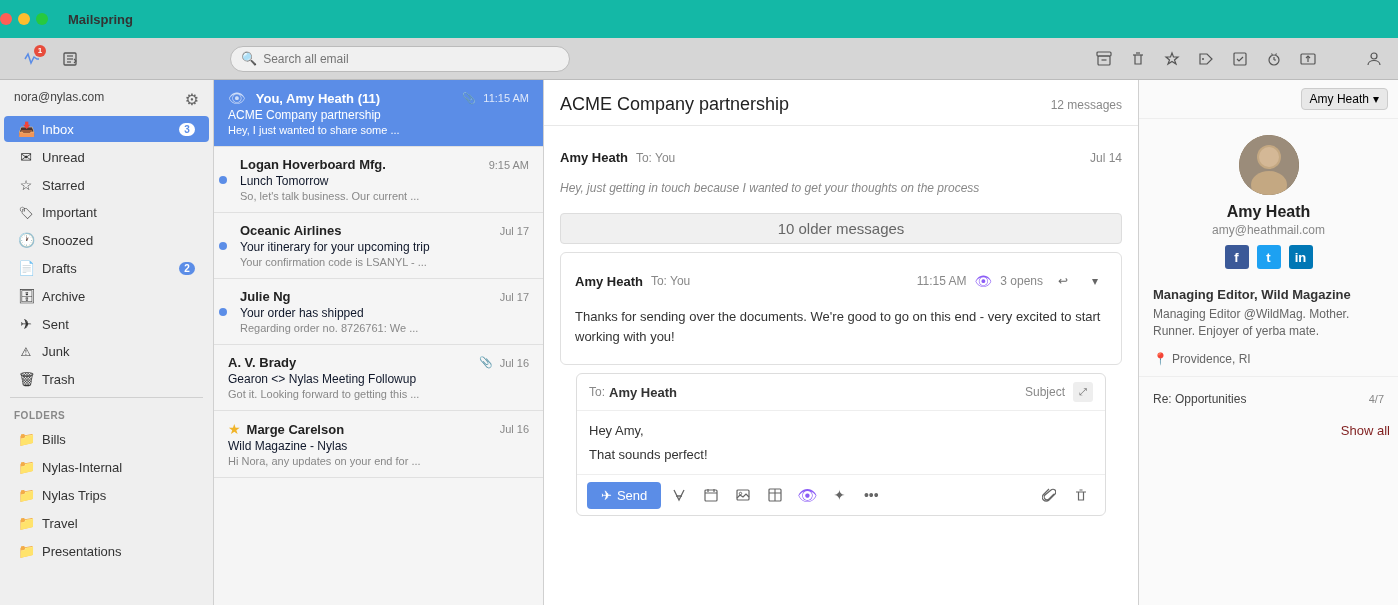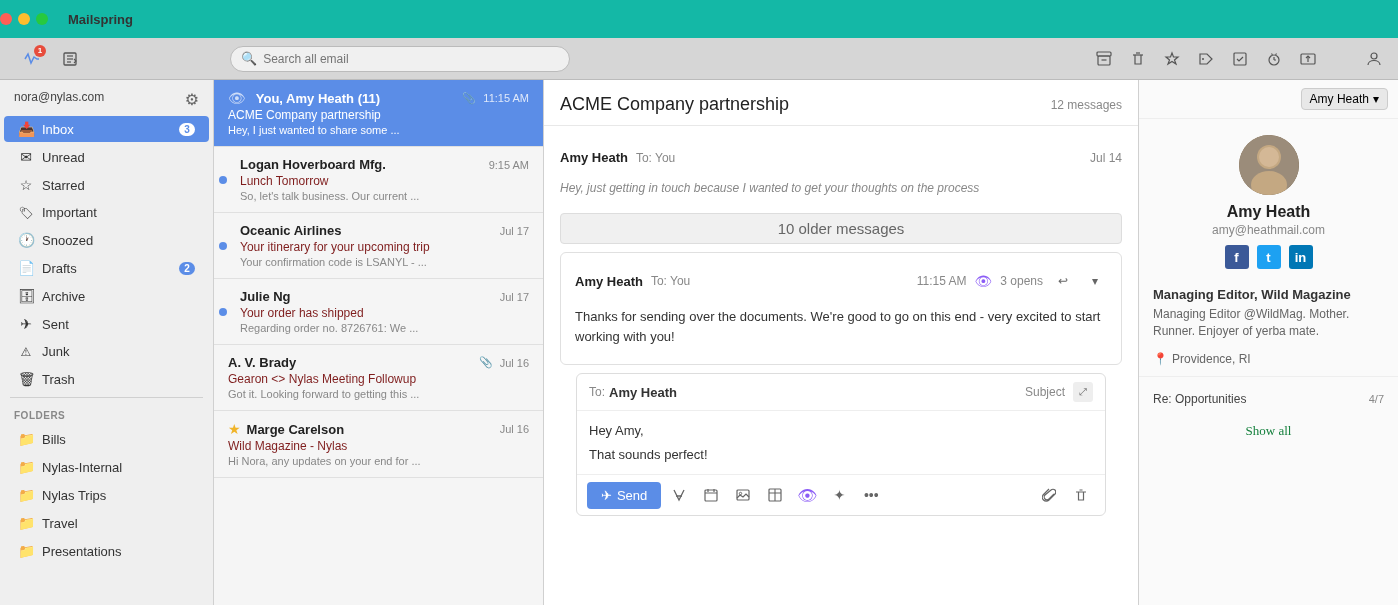--- a/index.html
+++ b/index.html
@@ -114,21 +114,21 @@
       position: relative;
     }
     .email-item.active { background: #5b8de7; }
     .email-item-header { display: flex; align-items: center; justify-content: space-between; margin-bottom: 2px; }
     .email-sender { font-size: 13px; font-weight: 600; color: #222; }
     .email-item.active .email-sender,
     .email-item.active .email-subject,
     .email-item.active .email-preview { color: white; }
     .email-time { font-size: 11px; color: #888; }
     .email-item.active .email-time { color: rgba(255,255,255,0.8); }
-    .email-subject { font-size: 12px; font-weight: 500; color: #7f1d1d; margin-bottom: 2px; }
+    .email-subject { font-size: 12px; font-weight: 500; color: #0f172a; margin-bottom: 2px; }
     .email-preview { font-size: 11px; color: #888; white-space: nowrap; overflow: hidden; text-overflow: ellipsis; }
     .unread-dot { width: 8px; height: 8px; border-radius: 50%; background: #5b8de7; position: absolute; left: 5px; top: 50%; transform: translateY(-50%); }
     .star-icon { color: #f0b429; font-size: 14px; }
     .attachment-icon { font-size: 11px; color: #888; margin-right: 3px; }
     .email-item.active .attachment-icon { color: rgba(255,255,255,0.8); }
     .read-icon { color: rgba(255,255,255,0.7); font-size: 14px; margin-right: 6px; }
 
     
     .email-detail {
       flex: 1;
@@ -244,22 +244,22 @@
     .thread-item {
       display: flex; align-items: center; justify-content: space-between;
       padding: 5px 0;
       font-size: 12px; color: #444;
       cursor: pointer;
     }
     .thread-count { font-size: 11px; color: #888; }
     .thread-item.reply-item { color: #888; }
     .reply-arrow { font-size: 11px; color: #888; margin-right: 4px; }
     .show-all-btn {
-      display: block; text-align: center; color: #15803d; font-size: 13px;
-      padding: 8px; cursor: pointer; border: none; background: none; width: 100%; font-family: Liberation Serif, serif;
+      display: block; text-align: right; color: #7f1d1d; font-size: 13px;
+      padding: 8px; cursor: pointer; border: none; background: none; width: 100%;
     }
     .top-toolbar { background: #d6d6d6; display: flex; align-items: center; height: 42px; padding: 0 8px; border-bottom: 1px solid #bbb; }
     .sidebar-toolbar { width: 214px; flex-shrink: 0; display: flex; align-items: center; padding: 0 8px; gap: 6px; }
   </style>
 </head>
 <body>
 
 <div class="titlebar">
   <div class="titlebar-controls">
     <button class="titlebar-btn close"></button>

